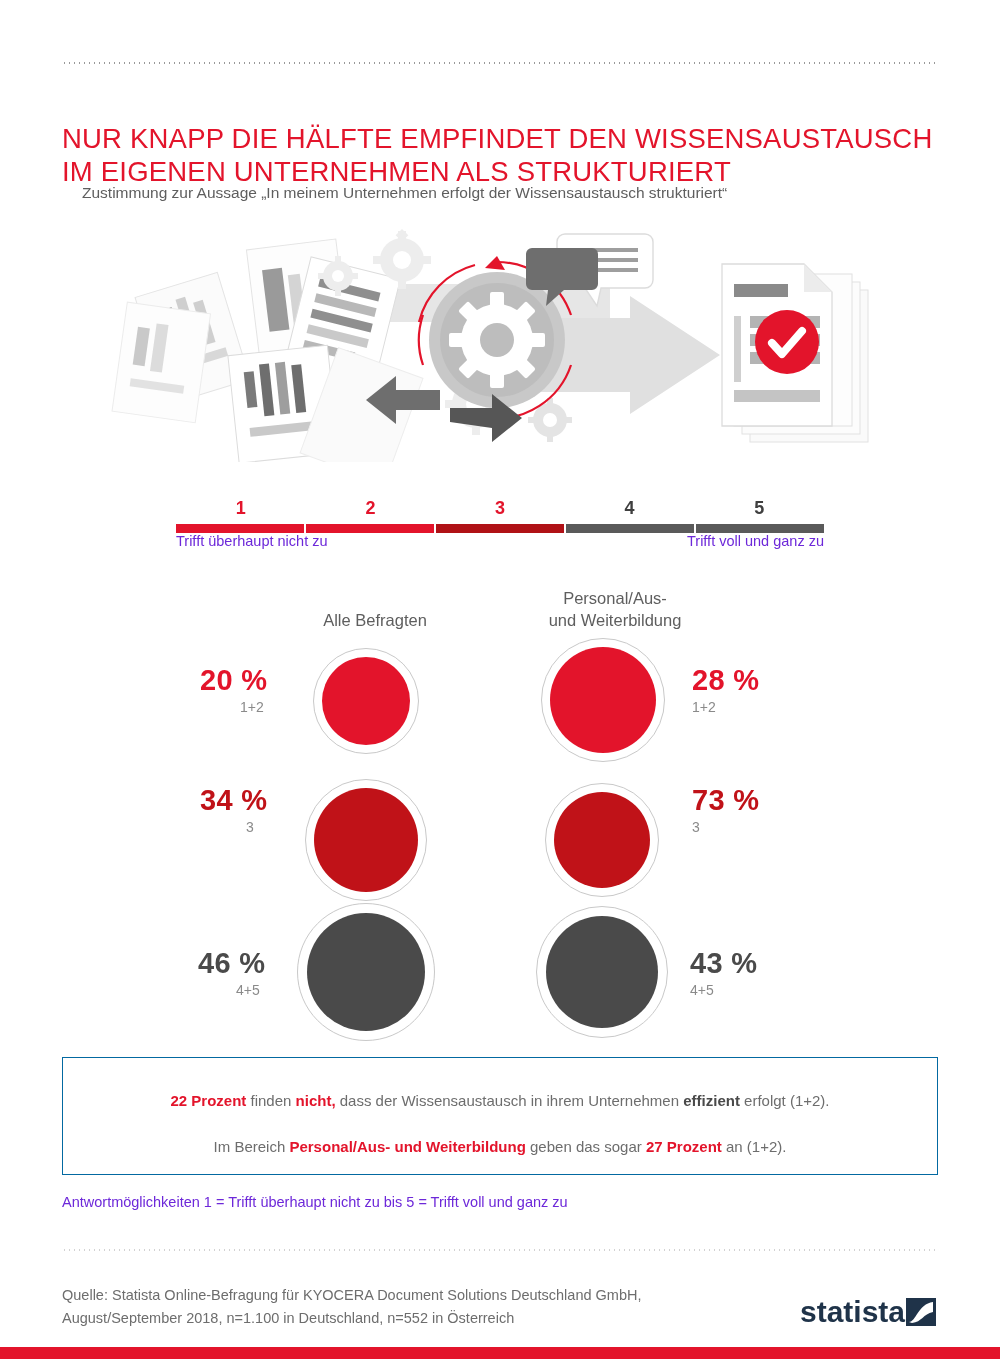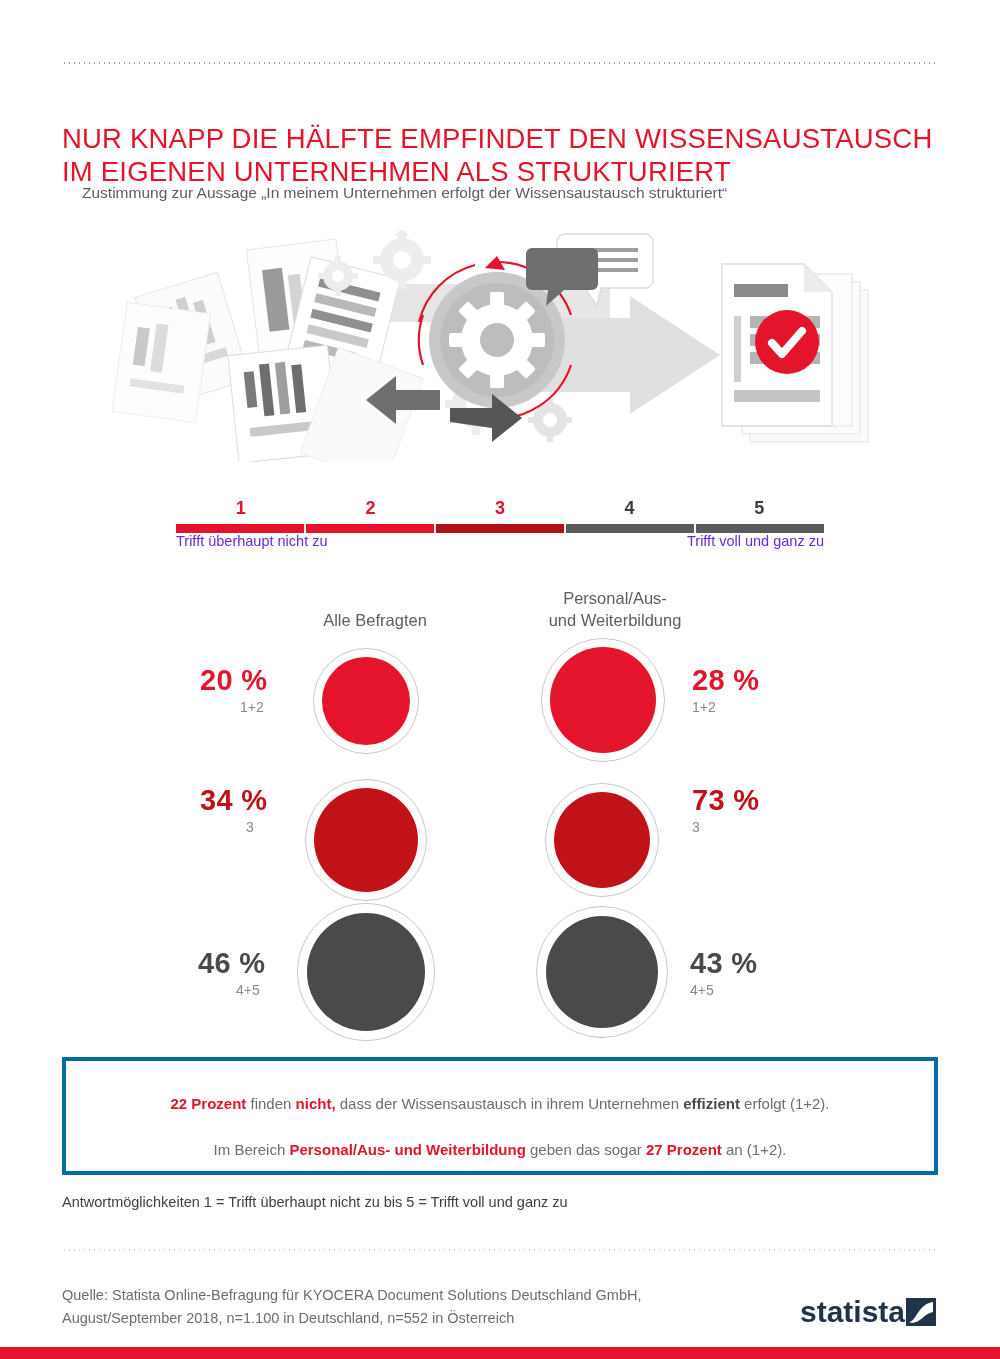--- a/index.html
+++ b/index.html
@@ -77,33 +77,33 @@
   .val.red{color:#e3142b;}
   .val.darkred{color:#c01218;}
   .val.gray{color:#4a4a4a;}
   .sub{
     position:absolute;font-size:14px;color:#8a8a8a;white-space:nowrap;
   }
 
   
   .callout{
     position:absolute;left:62px;top:1057px;width:876px;height:118px;
-    border:4px solid #0369a1;background:#fff;box-sizing:border-box;
+    border:1px solid #0369a1;background:#fff;box-sizing:border-box;
   }
   .callout p{
     margin:0;text-align:center;font-size:15px;line-height:20px;color:#6d6d6d;
   }
   .callout p.l1{margin-top:33px;}
   .callout p.l2{margin-top:26px;}
   .callout b.r{color:#e3142b;font-weight:700;}
   .callout b.d{color:#4a4a4a;font-weight:700;}
 
   .footnote{
     position:absolute;left:62px;top:1194px;width:880px;
-    font-size:14.5px;color:#404040;
+    font-size:14.5px;color:#6d28d9;
   }
 
   
   .source{
     position:absolute;left:62px;top:1284px;width:700px;
     font-size:14.5px;line-height:23px;color:#6d6d6d;
   }
   .logo{position:absolute;left:800px;top:1292px;width:140px;height:40px;}
 </style>
 </head>

